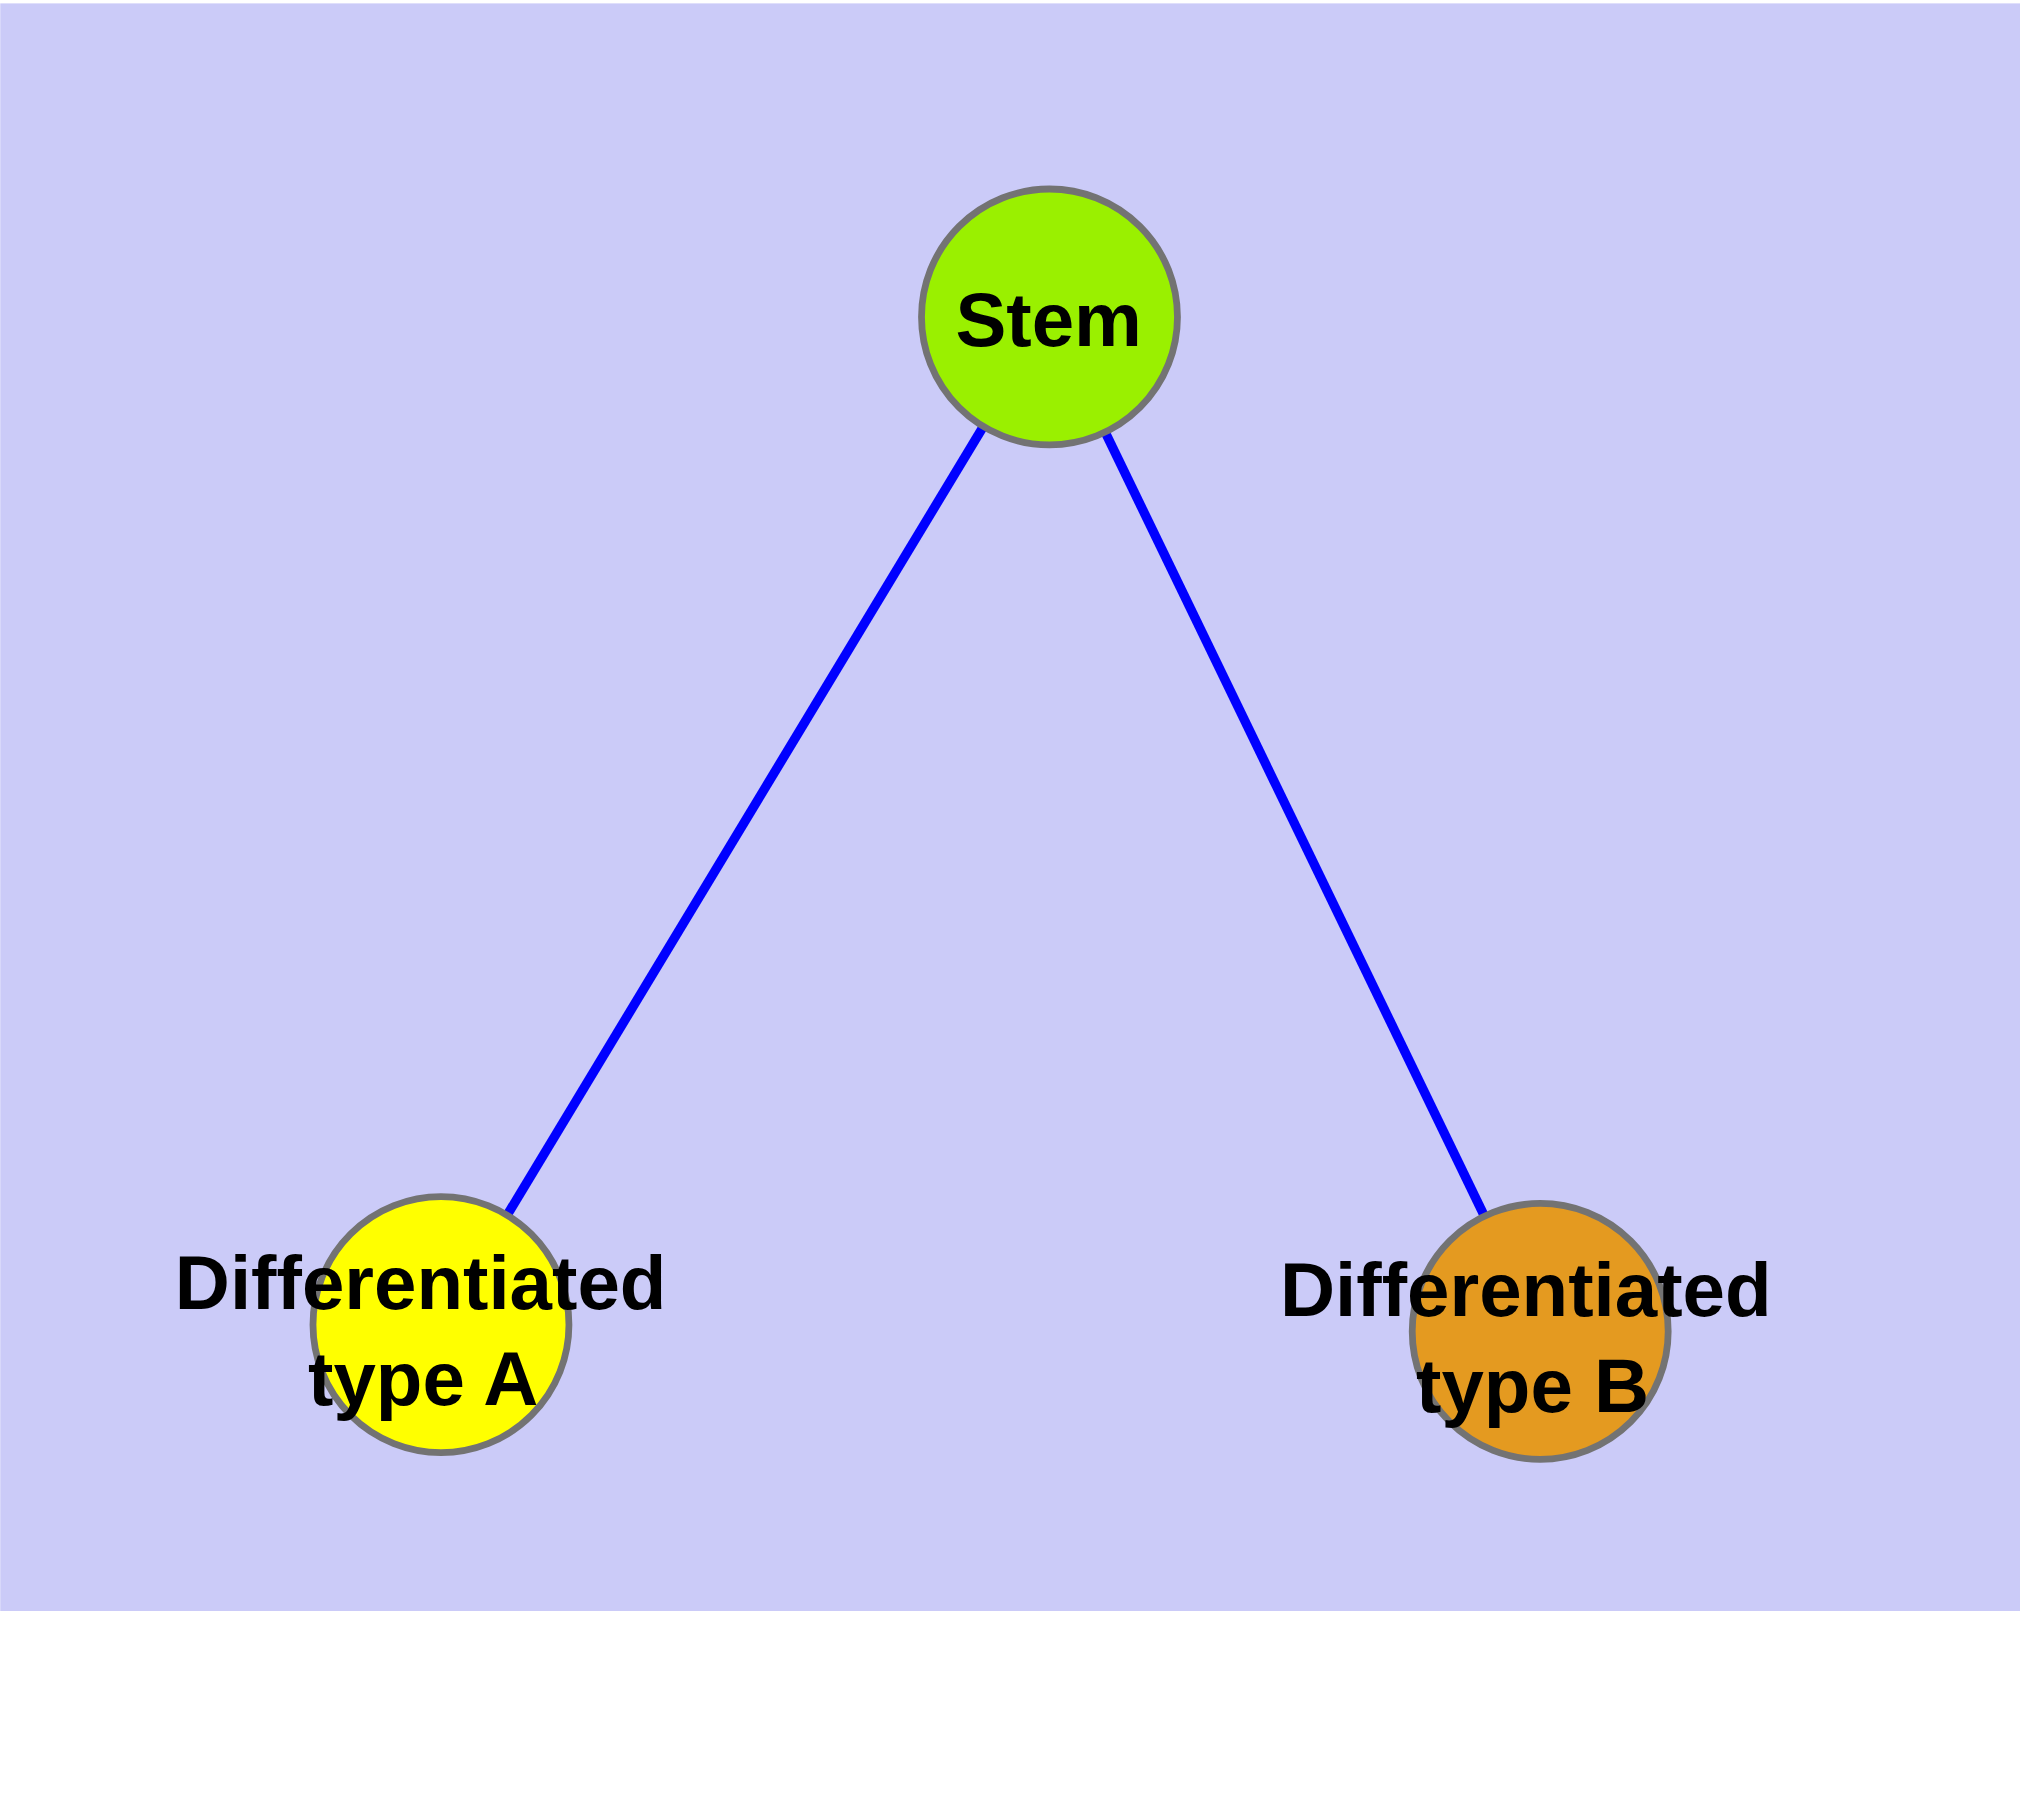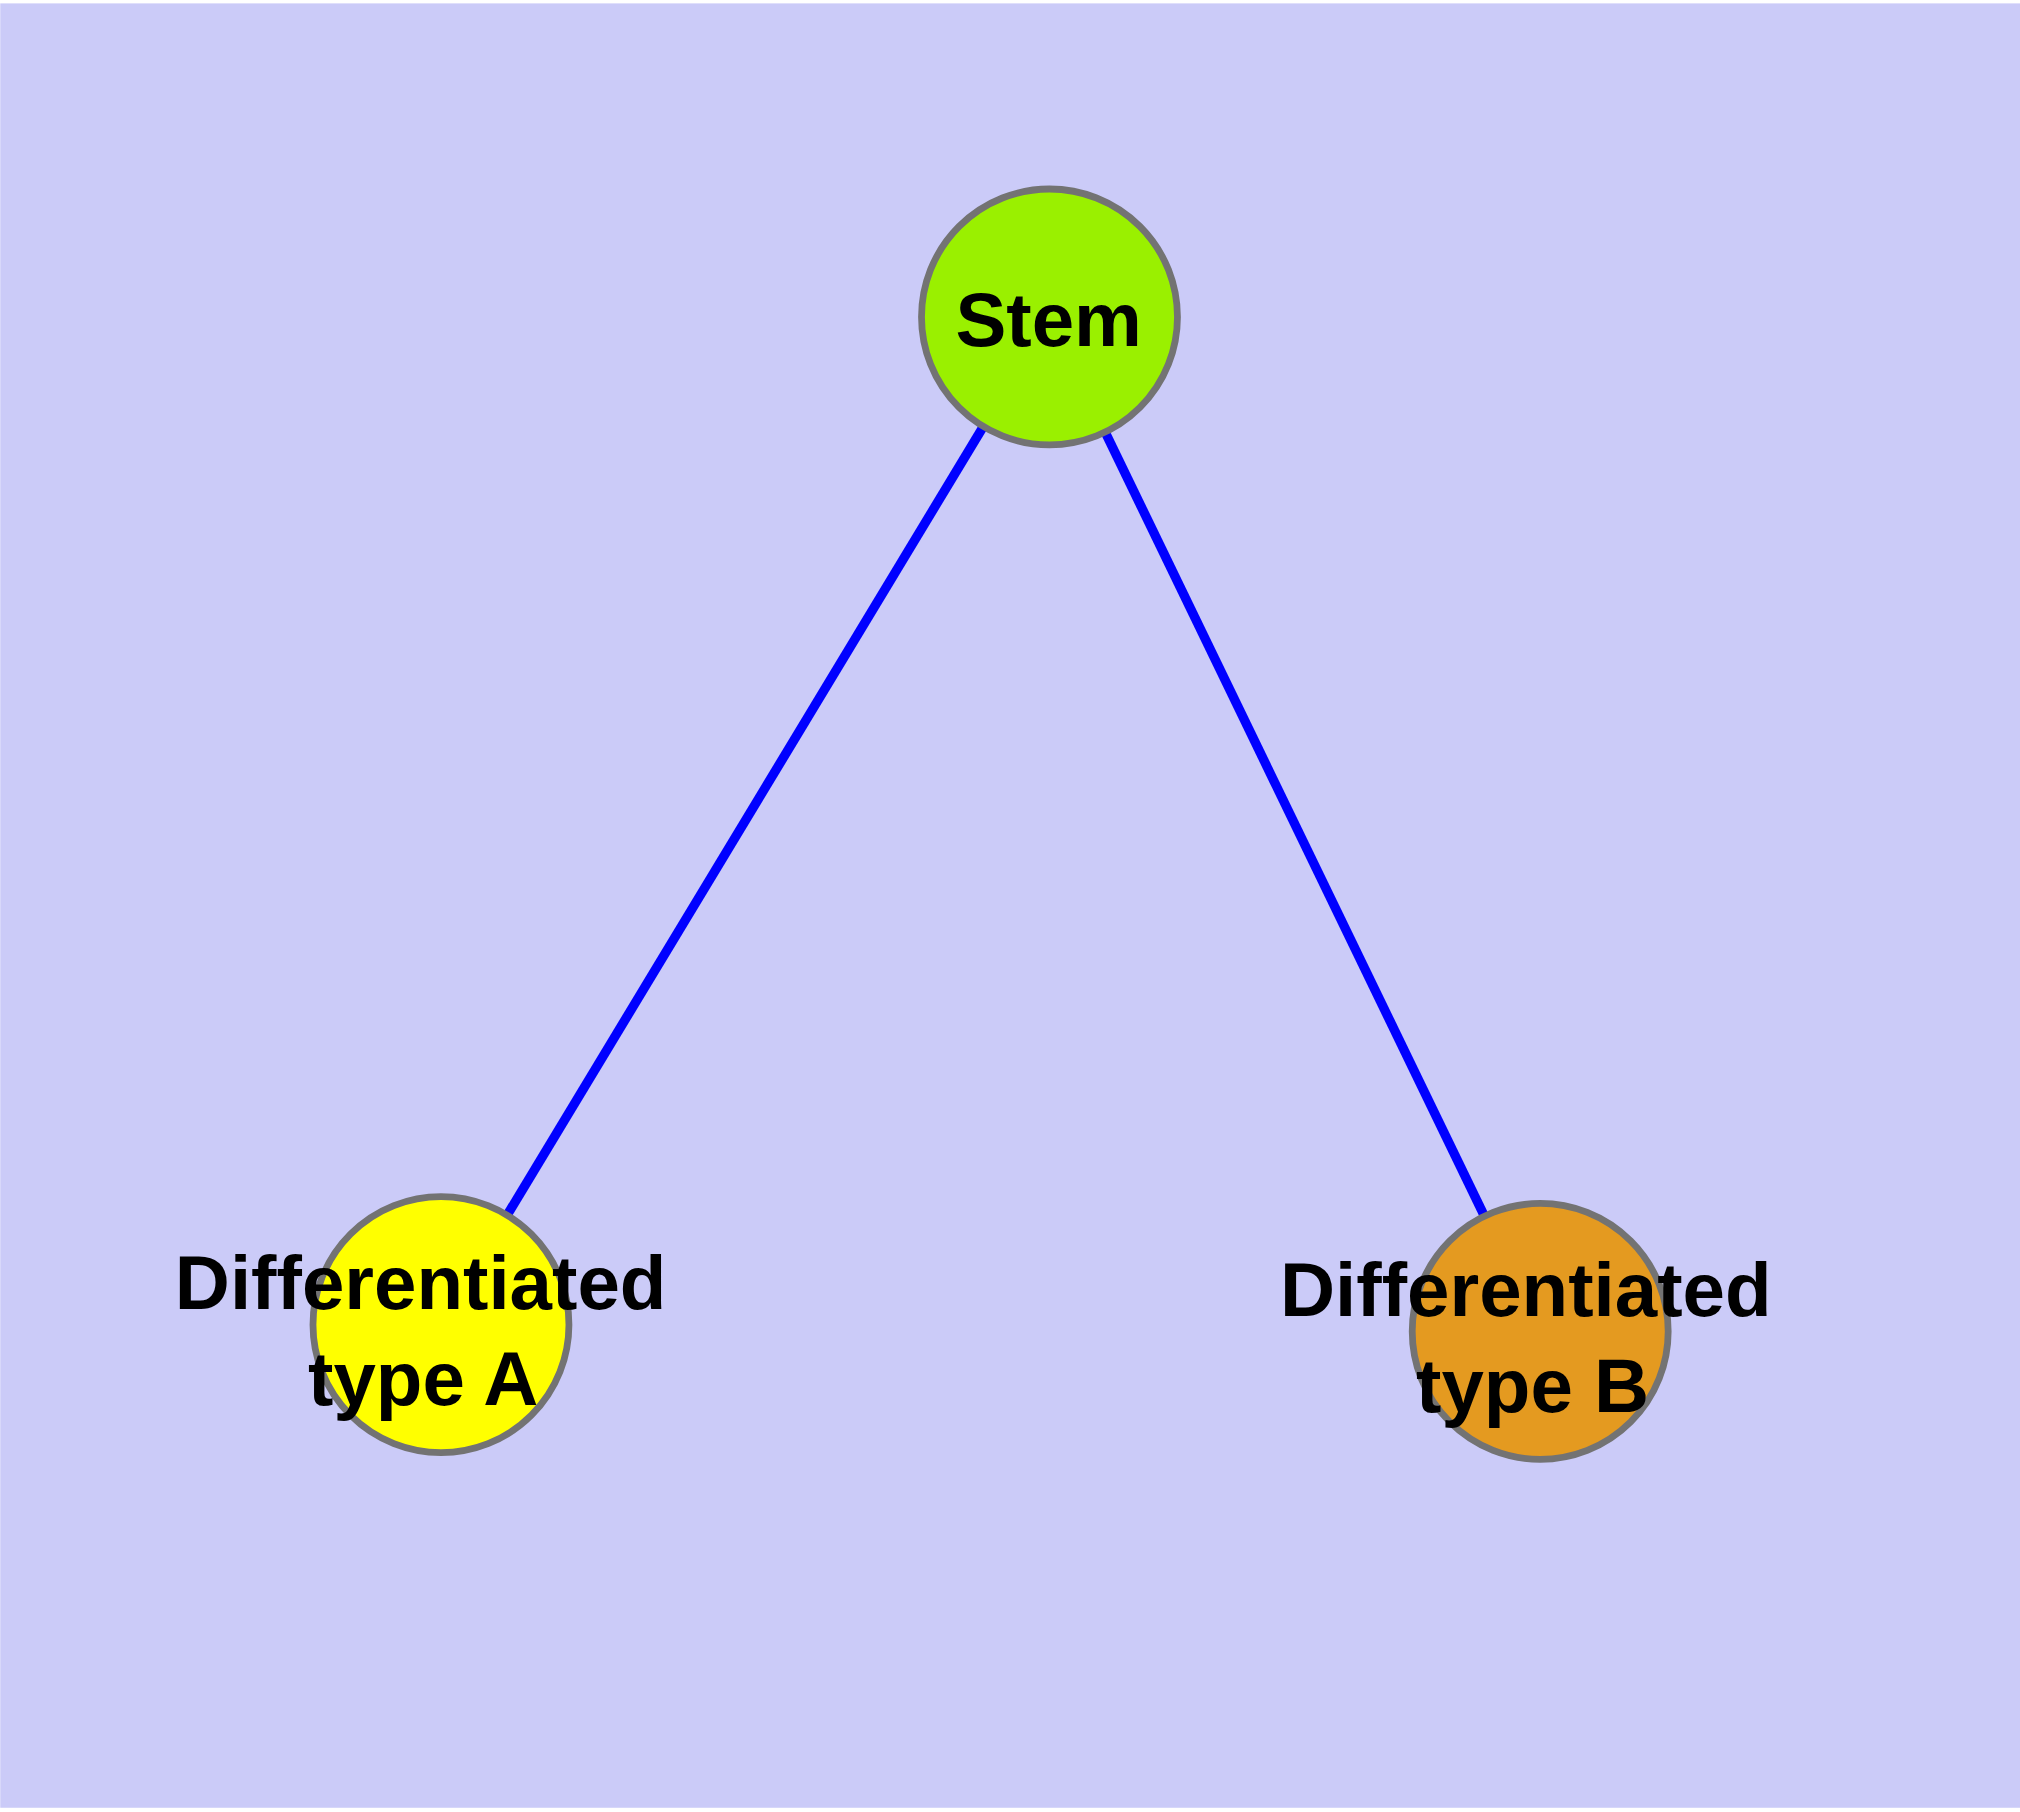--- a/index.html
+++ b/index.html
@@ -3,21 +3,21 @@
 <meta charset="utf-8">
 <style>
   html, body {
     margin: 0;
     padding: 0;
     background: #ffffff;
   }
   .stage {
     position: relative;
     width: 2021px;
-    height: 1812px;
+    height: 1611px;
     background: #ffffff;
     overflow: hidden;
   }
   svg { display: block; }
   .edge {
     stroke-width: 11;
     stroke-linecap: butt;
     fill: none;
   }
   .node {

